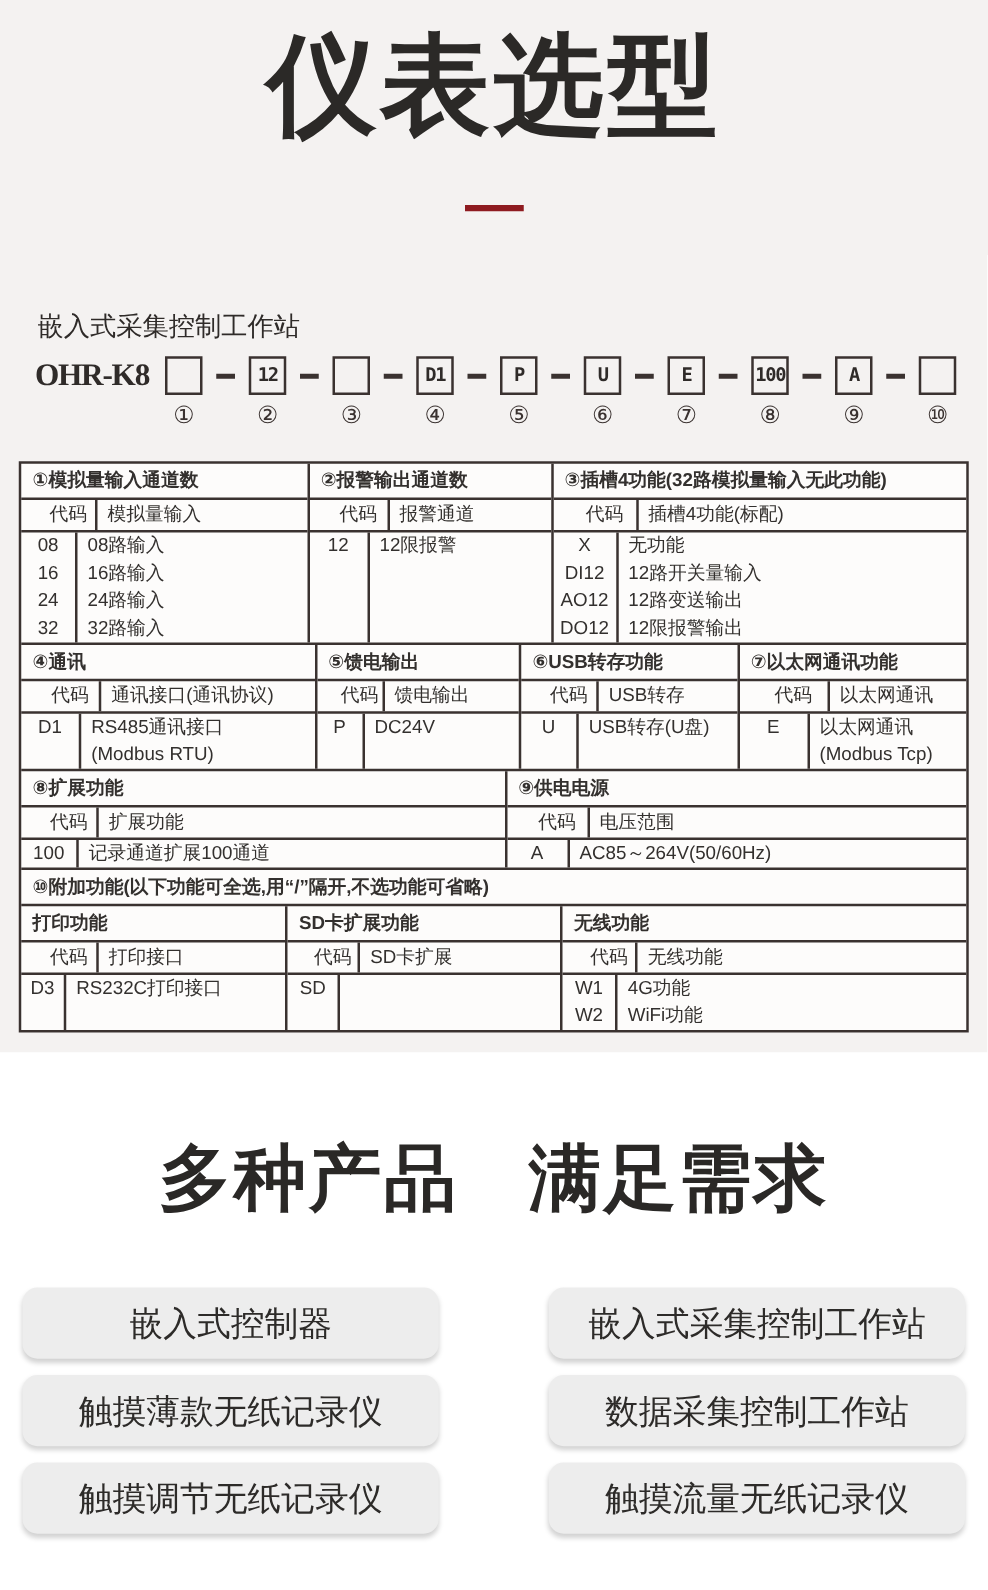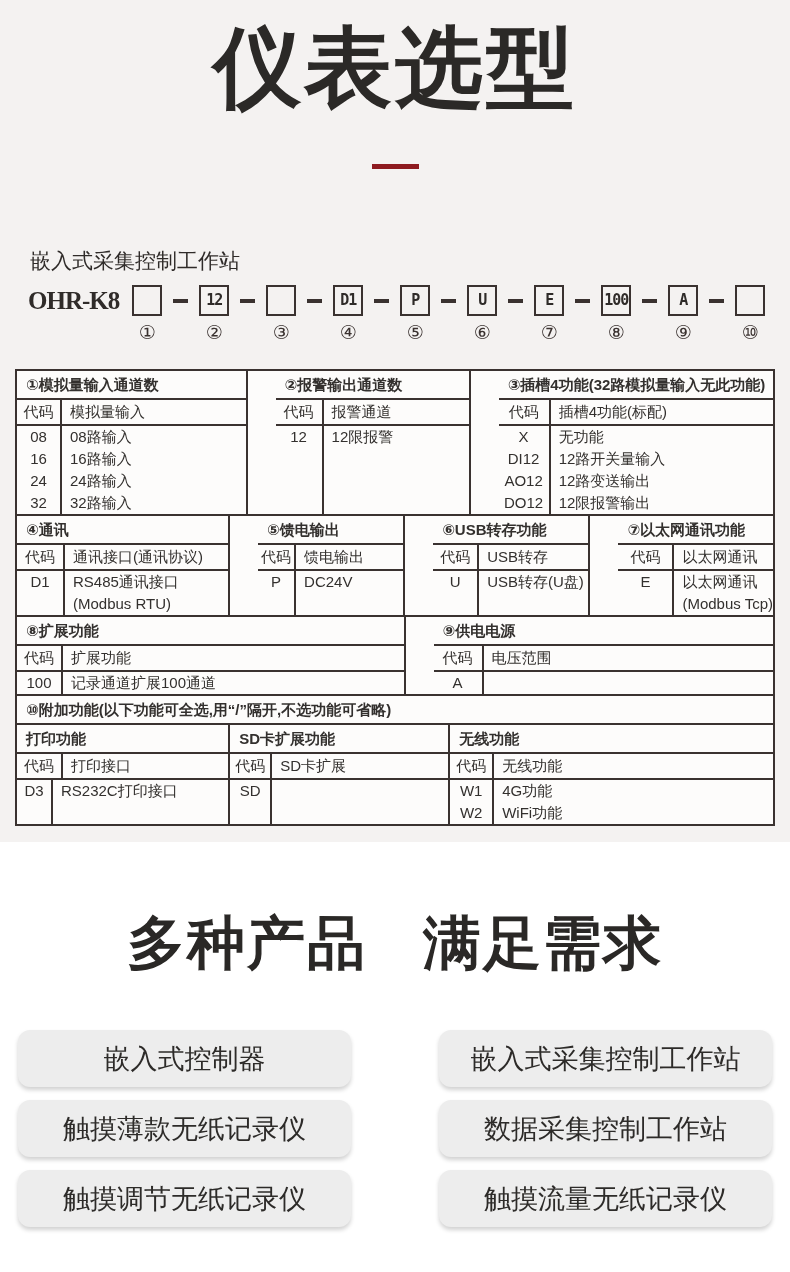--- a/index.html
+++ b/index.html
@@ -33,30 +33,30 @@
     font-family: "DejaVu Sans Mono", monospace; letter-spacing: -1px; color: #2f2b29;
   }
   .model-dash { width: 15px; height: 3.5px; background: #3a3230; margin-top: 14px; }
   .model-index { font-size: 19px; line-height: 20px; color: #3a3230; }
 
   
   .sel-table {
     margin: 26px 15px 0; border: 2.5px solid #3a3230;
     background: #fdfcfb; font-size: 15px; color: #33302e;
   }
-  .trow { display: flex; border-bottom: 2.5px solid #3a3230; align-items: stretch; gap: 28px; }
+  .trow { display: flex; border-bottom: 2.5px solid #3a3230; align-items: stretch; }
   .trow:last-child { border-bottom: none; }
   .sec { display: flex; flex-direction: column; border-right: 2.5px solid #3a3230; }
   .sec:last-child { border-right: none; }
   .sec-title {
     font-weight: bold; font-size: 15px; line-height: 21px;
     padding: 3px 3px 3px 9px; border-bottom: 2px solid #3a3230; white-space: nowrap; overflow: hidden;
   }
   .cols { display: flex; }
-  .hdr { border-bottom: 2px solid #3a3230; }
+  .hdr { border-bottom: 2px solid #3a3230; padding-left: 16px; }
   .hdr .cell { line-height: 24px; }
   .code-col { flex: 0 0 auto; text-align: center; border-right: 2px solid #3a3230; }
   .desc-col { flex: 1 1 auto; padding-left: 8px; overflow: hidden; white-space: nowrap; }
   .body { flex: 1 1 auto; justify-content: space-between; }
   .cell { line-height: 22px; }
   .body .cell { line-height: 22px; }
   .subparts { display: flex; flex: 1 1 auto; }
 
   
   .products-heading {
@@ -289,20 +289,23 @@
 
       <div class="sec" style="flex:1">
         <div class="sec-title">⑨供电电源</div>
         <div class="cols hdr">
           <div class="code-col cell" style="width:50px">代码</div>
           <div class="desc-col cell">电压范围</div>
         </div>
         <div class="cols body">
           <div class="code-col" style="width:50px">
             <div class="cell">A</div>
+          </div>
+          <div class="desc-col">
+            <div class="cell">AC85～264V(50/60Hz)</div>
           </div>
         </div>
       </div>
     </div>
 
     <div class="trow">
       <div class="sec" style="width:100%">
         <div class="sec-title">⑩附加功能(以下功能可全选,用“/”隔开,不选功能可省略)</div>
         <div class="subparts">
 

